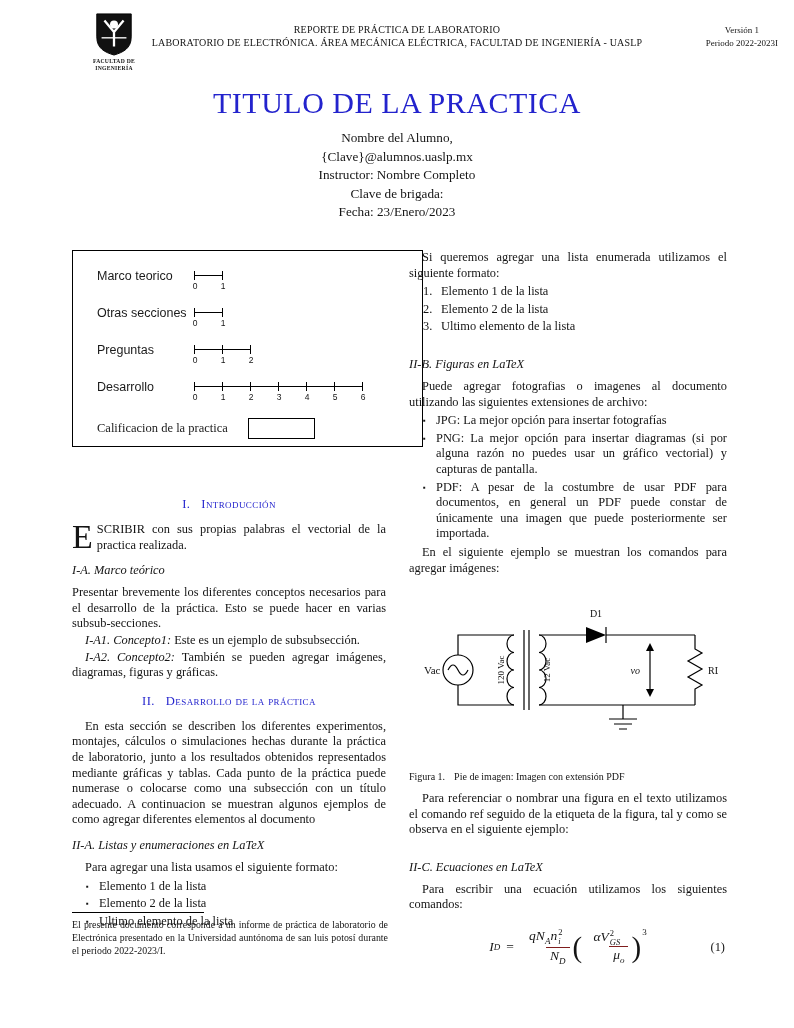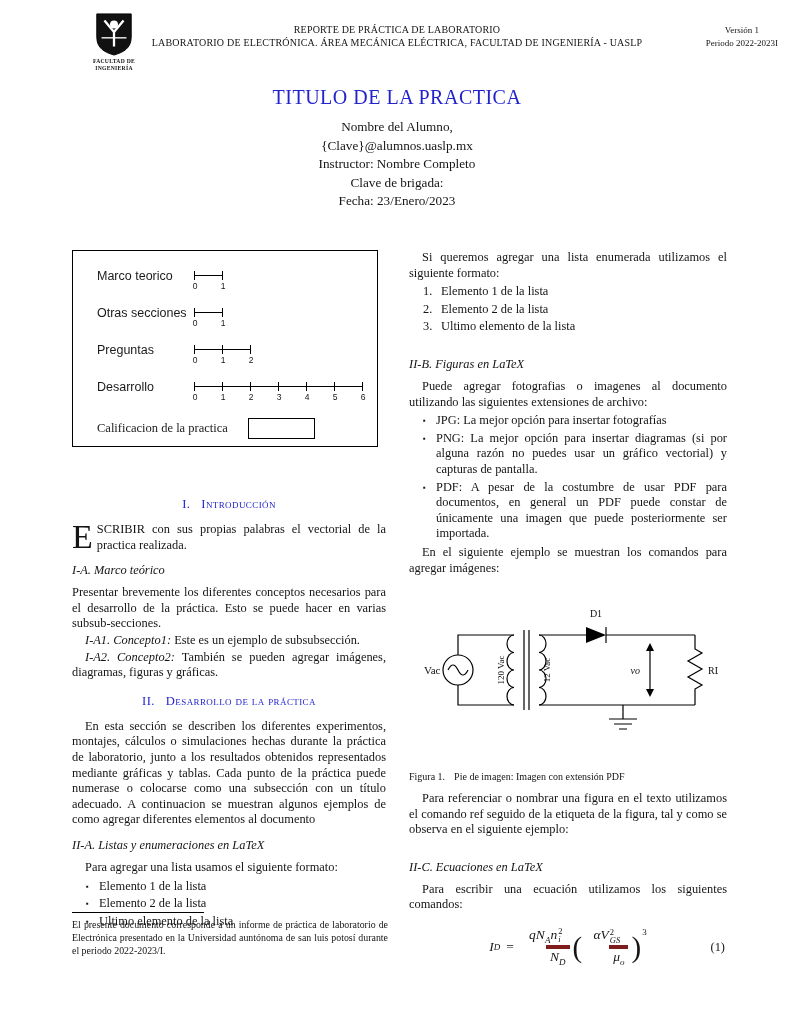--- a/index.html
+++ b/index.html
@@ -16,29 +16,29 @@
   
   .header { position: relative; height: 82px; }
   .logo { position:absolute; left:84px; top:12px; width:60px; text-align:center; }
   .logo svg { display:block; margin:0 auto; }
   .logo-text { font: 700 5.6px "Liberation Serif", serif; letter-spacing:.3px; margin-top:2px; line-height:6.5px; }
   .header-center { position:absolute; left:0; right:0; top:24px; text-align:center;
                    font-size:10px; line-height:12.5px; letter-spacing:.2px; }
   .header-right { position:absolute; right:16px; top:24px; text-align:center;
                   font-size:9px; line-height:12.5px; }
   
-  .title { text-align:center; margin-top:4px; font-size:20px; font-weight:400;
+  .title { text-align:center; margin-top:4px; font-size:30px; font-weight:400;
            color:#2323cd; letter-spacing:.5px; }
   .authors { text-align:center; font-size:13.2px; line-height:18.6px; margin-top:9px; }
   
   .col { position:absolute; top:250px; }
   .col-left  { left:72px;  width:314px; }
   .col-right { left:409px; width:318px; }
   
-  .rubric { width:306px; height:197px; border:1.6px solid #000; padding:17px 16px 10px 24px; }
+  .rubric { width:351px; height:197px; border:1.6px solid #000; padding:17px 16px 10px 24px; }
   .rubric-row { display:flex; align-items:flex-start; height:26px; margin-bottom:11px; }
   .rubric-label { width:97px; font:12.5px "Liberation Sans", sans-serif; color:#1a1a1a; padding-top:1px; flex:none; }
   .scale { position:relative; height:26px; flex:1; }
   .scale-line { position:absolute; top:7px; left:0; height:1.4px; background:#000; }
   .tick { position:absolute; top:3px; width:1.4px; height:9px; background:#000; }
   .tick-num { position:absolute; top:13px; font:8.5px "Liberation Sans", sans-serif; transform:translateX(-50%); }
   .grade-row { margin-top:6px; height:24px; align-items:center; }
   .grade-row .rubric-label { width:auto; margin-right:20px;font-family:Liberation Serif, serif; }
   .grade-box { display:inline-block; width:67px; height:21px; border:1.3px solid #000; background:#fff; }
   
@@ -66,21 +66,21 @@
   .cap-tag { margin-right:9px; }
   
   .eq-wrap { position:relative; display:flex; justify-content:center; align-items:center;
              margin-top:10px; height:48px; }
   .eq-body { display:inline-flex; align-items:center; font-size:13.5px; }
   .eit { font-style:italic; }
   .esub { font-size:9px; }
   .eq-op { margin:0 6px; }
   .frac { display:inline-flex; flex-direction:column; align-items:center; margin:0 2px; line-height:1.2; }
   .fnum, .fden { padding:0 4px; white-space:nowrap; }
-  .fden { border-top:4px solid #7f1d1d;margin-left:24px; }
+  .fden { border-top:1px solid #7f1d1d;margin-left:24px; }
   .ss { display:inline-flex; flex-direction:column; align-items:flex-start;
         font-size:8.5px; line-height:8.5px; vertical-align:middle; margin-left:1px; }
   .ss-t { font-style:normal; }
   .ss-b { font-style:italic; }
   .paren { font-size:29px; font-weight:300; margin:0 1px; }
   .pw { font-size:9px; position:relative; top:-15px; }
   .eq-num { position:absolute; right:2px; font-size:12.4px; }
   
   .footnote { position:absolute; left:72px; top:912px; width:316px;
               font-size:9.9px; line-height:13.2px; text-align:justify; }

